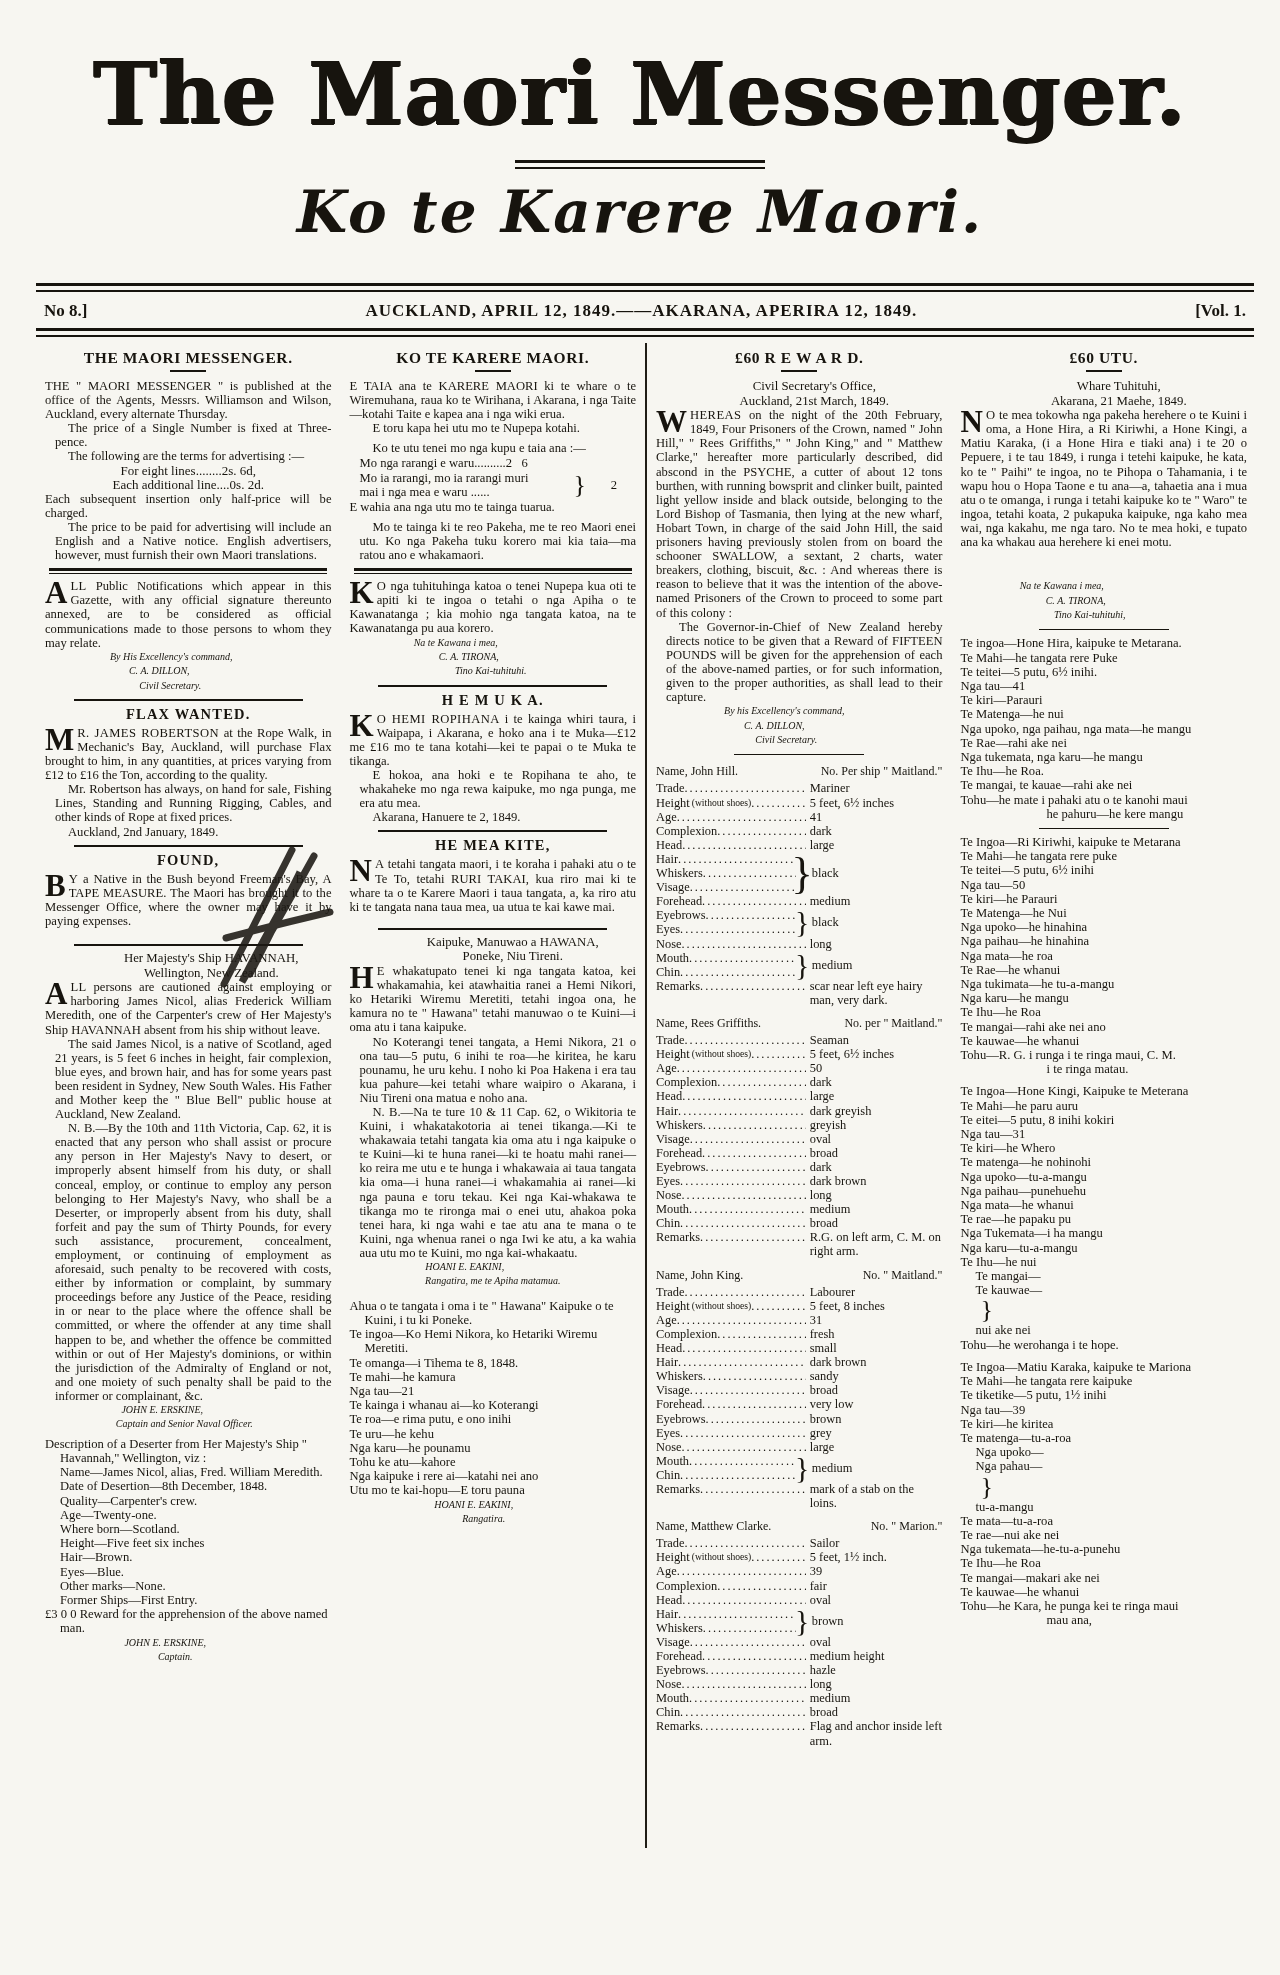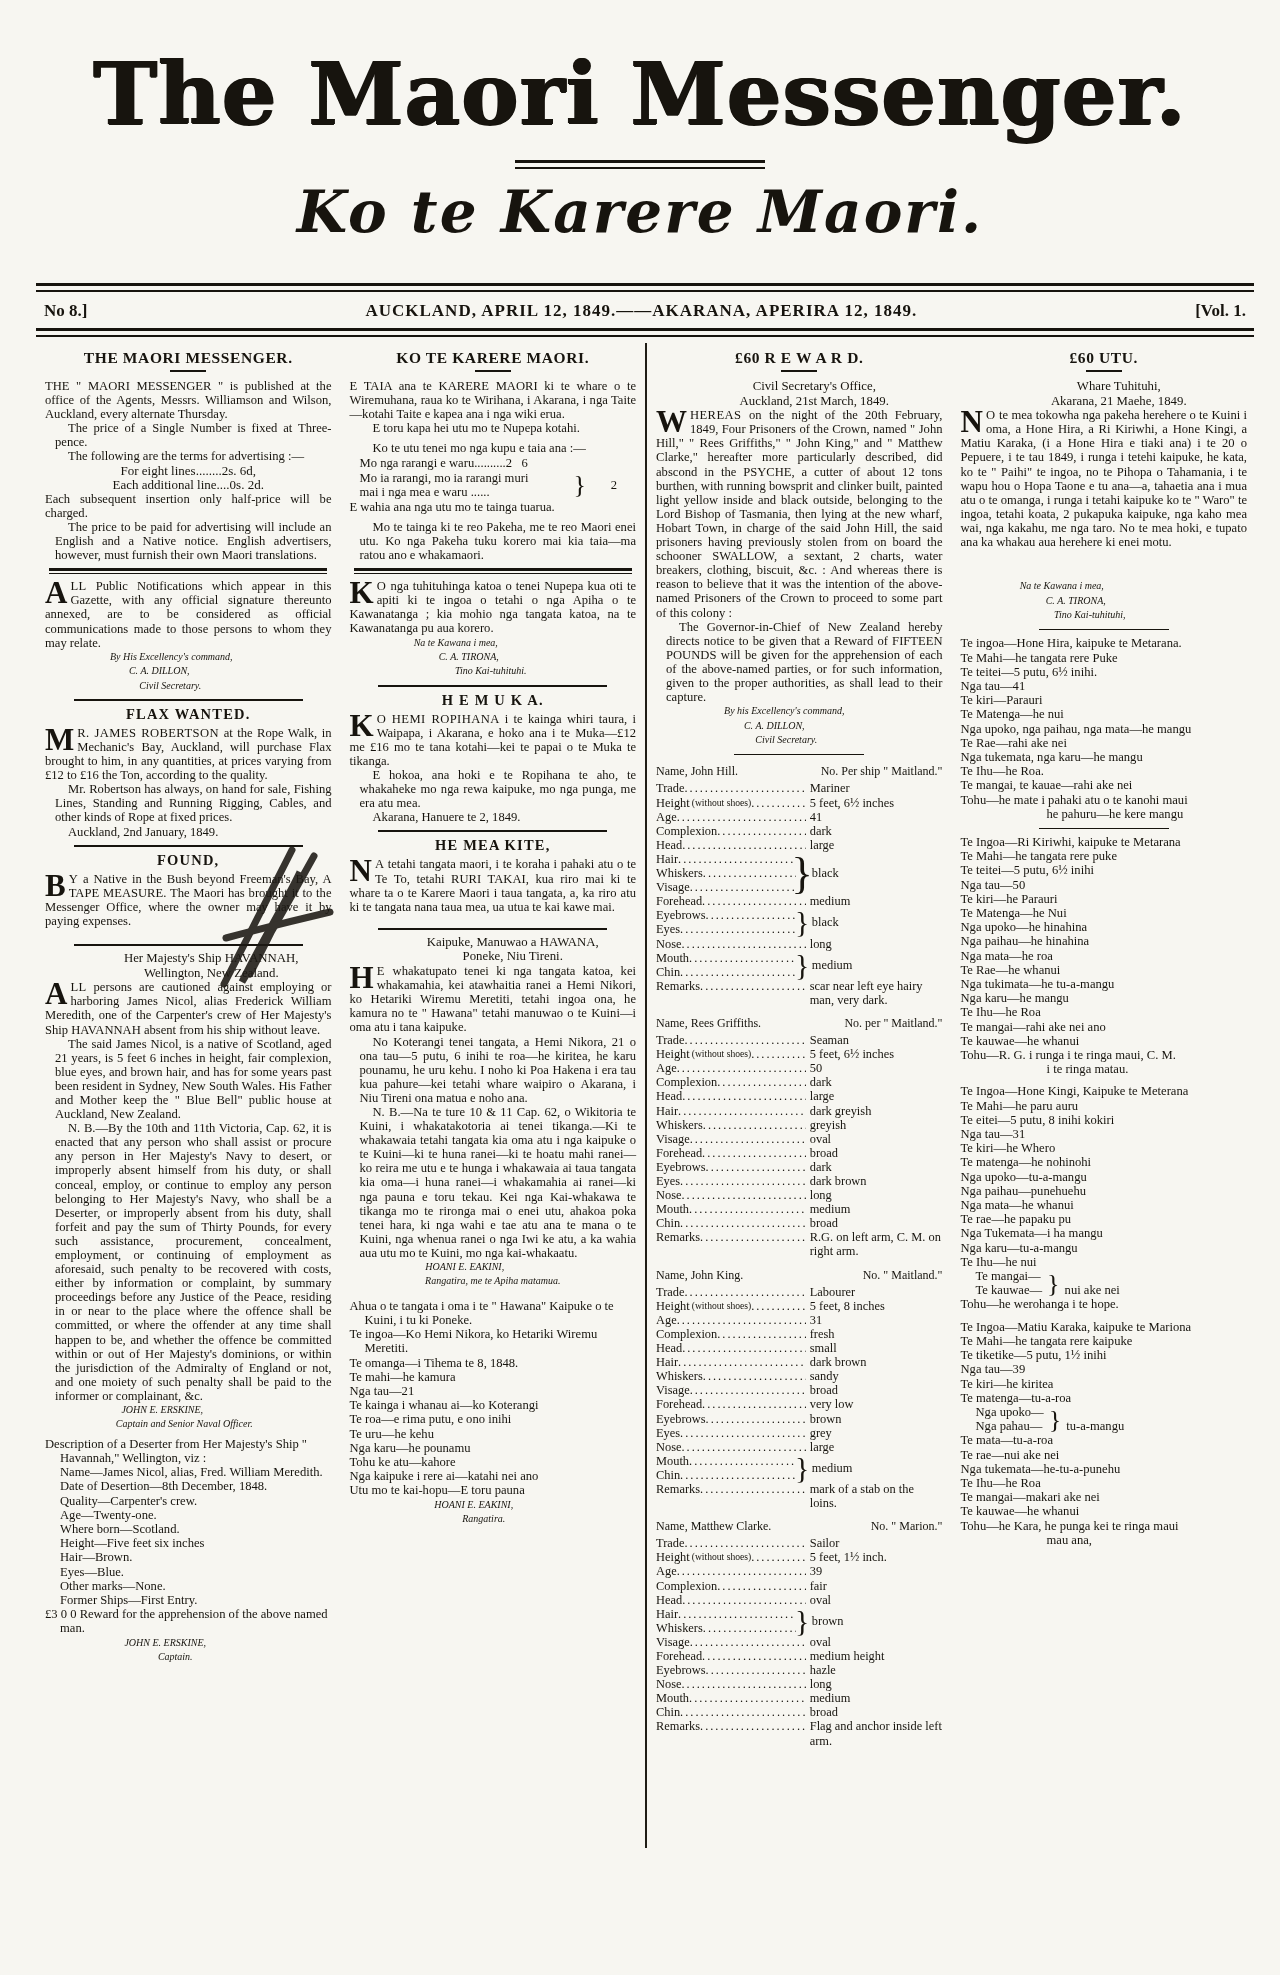--- a/index.html
+++ b/index.html
@@ -52,21 +52,21 @@
   .desc-row,.dg-line{display:flex;}
   .d-left{width:53%;display:flex;overflow:hidden;}
   .d-label{white-space:nowrap;}
   .d-sub{font-size:9.6px;white-space:nowrap;padding-left:2px;}
   .d-dots{flex:1;overflow:hidden;white-space:nowrap;letter-spacing:2px;}
   .d-val{width:47%;padding-left:4px;}
   .desc-group{display:flex;}
   .dg-left{width:49%;}
   .dg-brace{width:4%;display:flex;align-items:center;justify-content:center;font-weight:normal;}
   .dg-val{width:47%;display:flex;align-items:center;padding-left:4px;}
-  .lbrace{display:flex;align-items:flex-end;font-size:12.6px;line-height:14.2px;padding-left:15px;}
+  .lbrace{display:flex;align-items:flex-start;font-size:12.6px;line-height:14.2px;padding-left:15px;flex-direction:column;}
   .lb-brace{font-size:26px;line-height:26px;padding:0 5px;font-weight:normal;}
   
   .scribble{position:absolute;left:196px;top:842px;pointer-events:none;}
 </style>
 </head>
 <body>
 
 <div class="masthead">
   <div class="mast-title">The Maori Messenger.</div>
   <div class="mast-div"></div>

